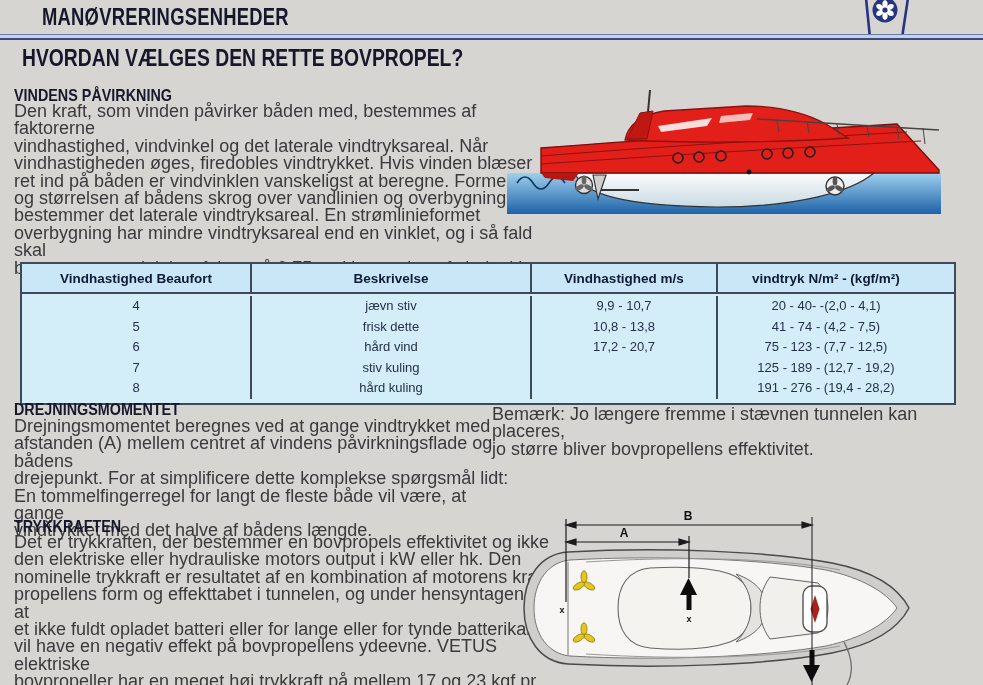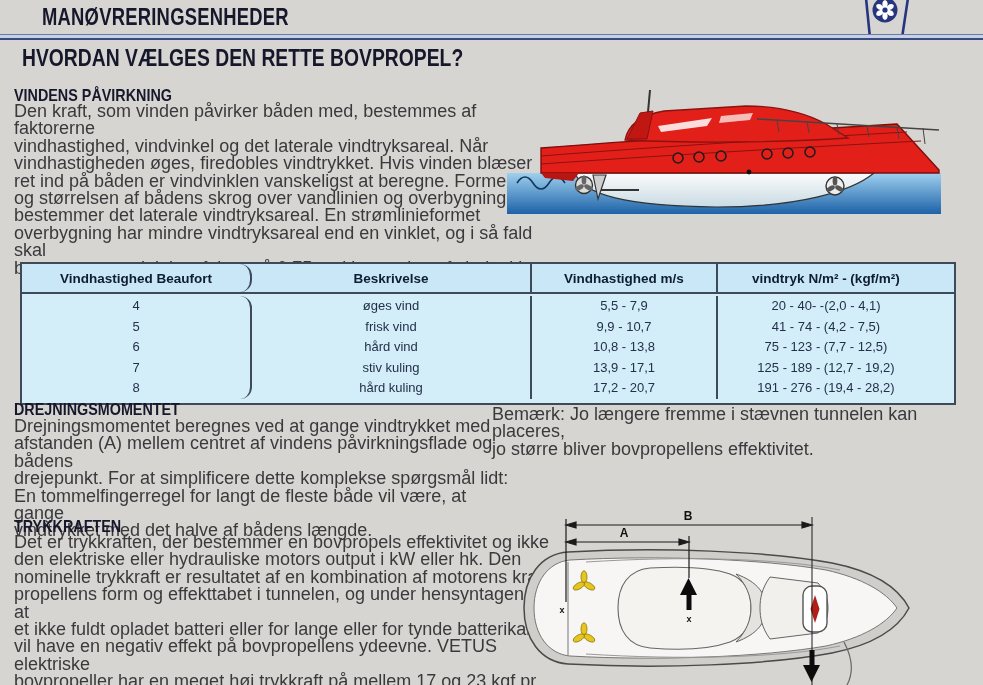--- a/index.html
+++ b/index.html
@@ -39,21 +39,21 @@
     position:absolute; left:20px; top:262px; width:936px;
     background:#d3eef9; border:2px solid #3f4a58;
   }
   .t-row { display:flex; }
   .t-row.head { background:#c9e7f6; border-bottom:2px solid #3f4a58; }
   .t-cell {
     flex:0 0 auto; text-align:center; overflow:hidden;
     border-right:2px solid #3f4a58;
   }
   .t-cell:last-child { border-right:none; }
-  .c0 { width:230px;border-radius:12px; } .c1 { width:280px; } .c2 { width:186px; } .c3 { width:216px;border-radius:8px; }
+  .c0 { width:230px; } .c1 { width:280px; } .c2 { width:186px; } .c3 { width:216px;border-radius:8px; }
   .t-row.head .t-cell { font-size:13.5px; font-weight:700; color:#0e1c34; padding:7px 0 6px; }
   .t-row.body .t-cell { font-size:13px; color:#24304a; line-height:20.6px; }
   .t-row.body { padding:2px 0 4px; }
 
   .side-boat { position:absolute; left:505px; top:82px; width:470px; height:148px; }
   .top-view  { position:absolute; left:500px; top:482px; width:483px; height:203px; }
   svg text { font-family:"Liberation Sans","DejaVu Sans",sans-serif; }
 </style>
 </head>
 <body>
@@ -165,31 +165,29 @@
     </div>
     <div class="t-row body">
       <div class="t-cell c0">
         <div>4</div>
         <div>5</div>
         <div>6</div>
         <div>7</div>
         <div>8</div>
       </div>
       <div class="t-cell c1">
-        <div>øges vind</div>
-        <div>frisk vind</div>
+        <div>jævn stiv</div>
+        <div>frisk dette</div>
         <div>hård vind</div>
         <div>stiv kuling</div>
         <div>hård kuling</div>
       </div>
       <div class="t-cell c2">
-        <div>5,5 - 7,9</div>
         <div>9,9 - 10,7</div>
         <div>10,8 - 13,8</div>
-        <div>13,9 - 17,1</div>
         <div>17,2 - 20,7</div>
       </div>
       <div class="t-cell c3">
         <div>20 - 40- -(2,0 - 4,1)</div>
         <div>41 - 74 - (4,2 - 7,5)</div>
         <div>75 - 123 - (7,7 - 12,5)</div>
         <div>125 - 189 - (12,7 - 19,2)</div>
         <div>191 - 276 - (19,4 - 28,2)</div>
       </div>
     </div>

